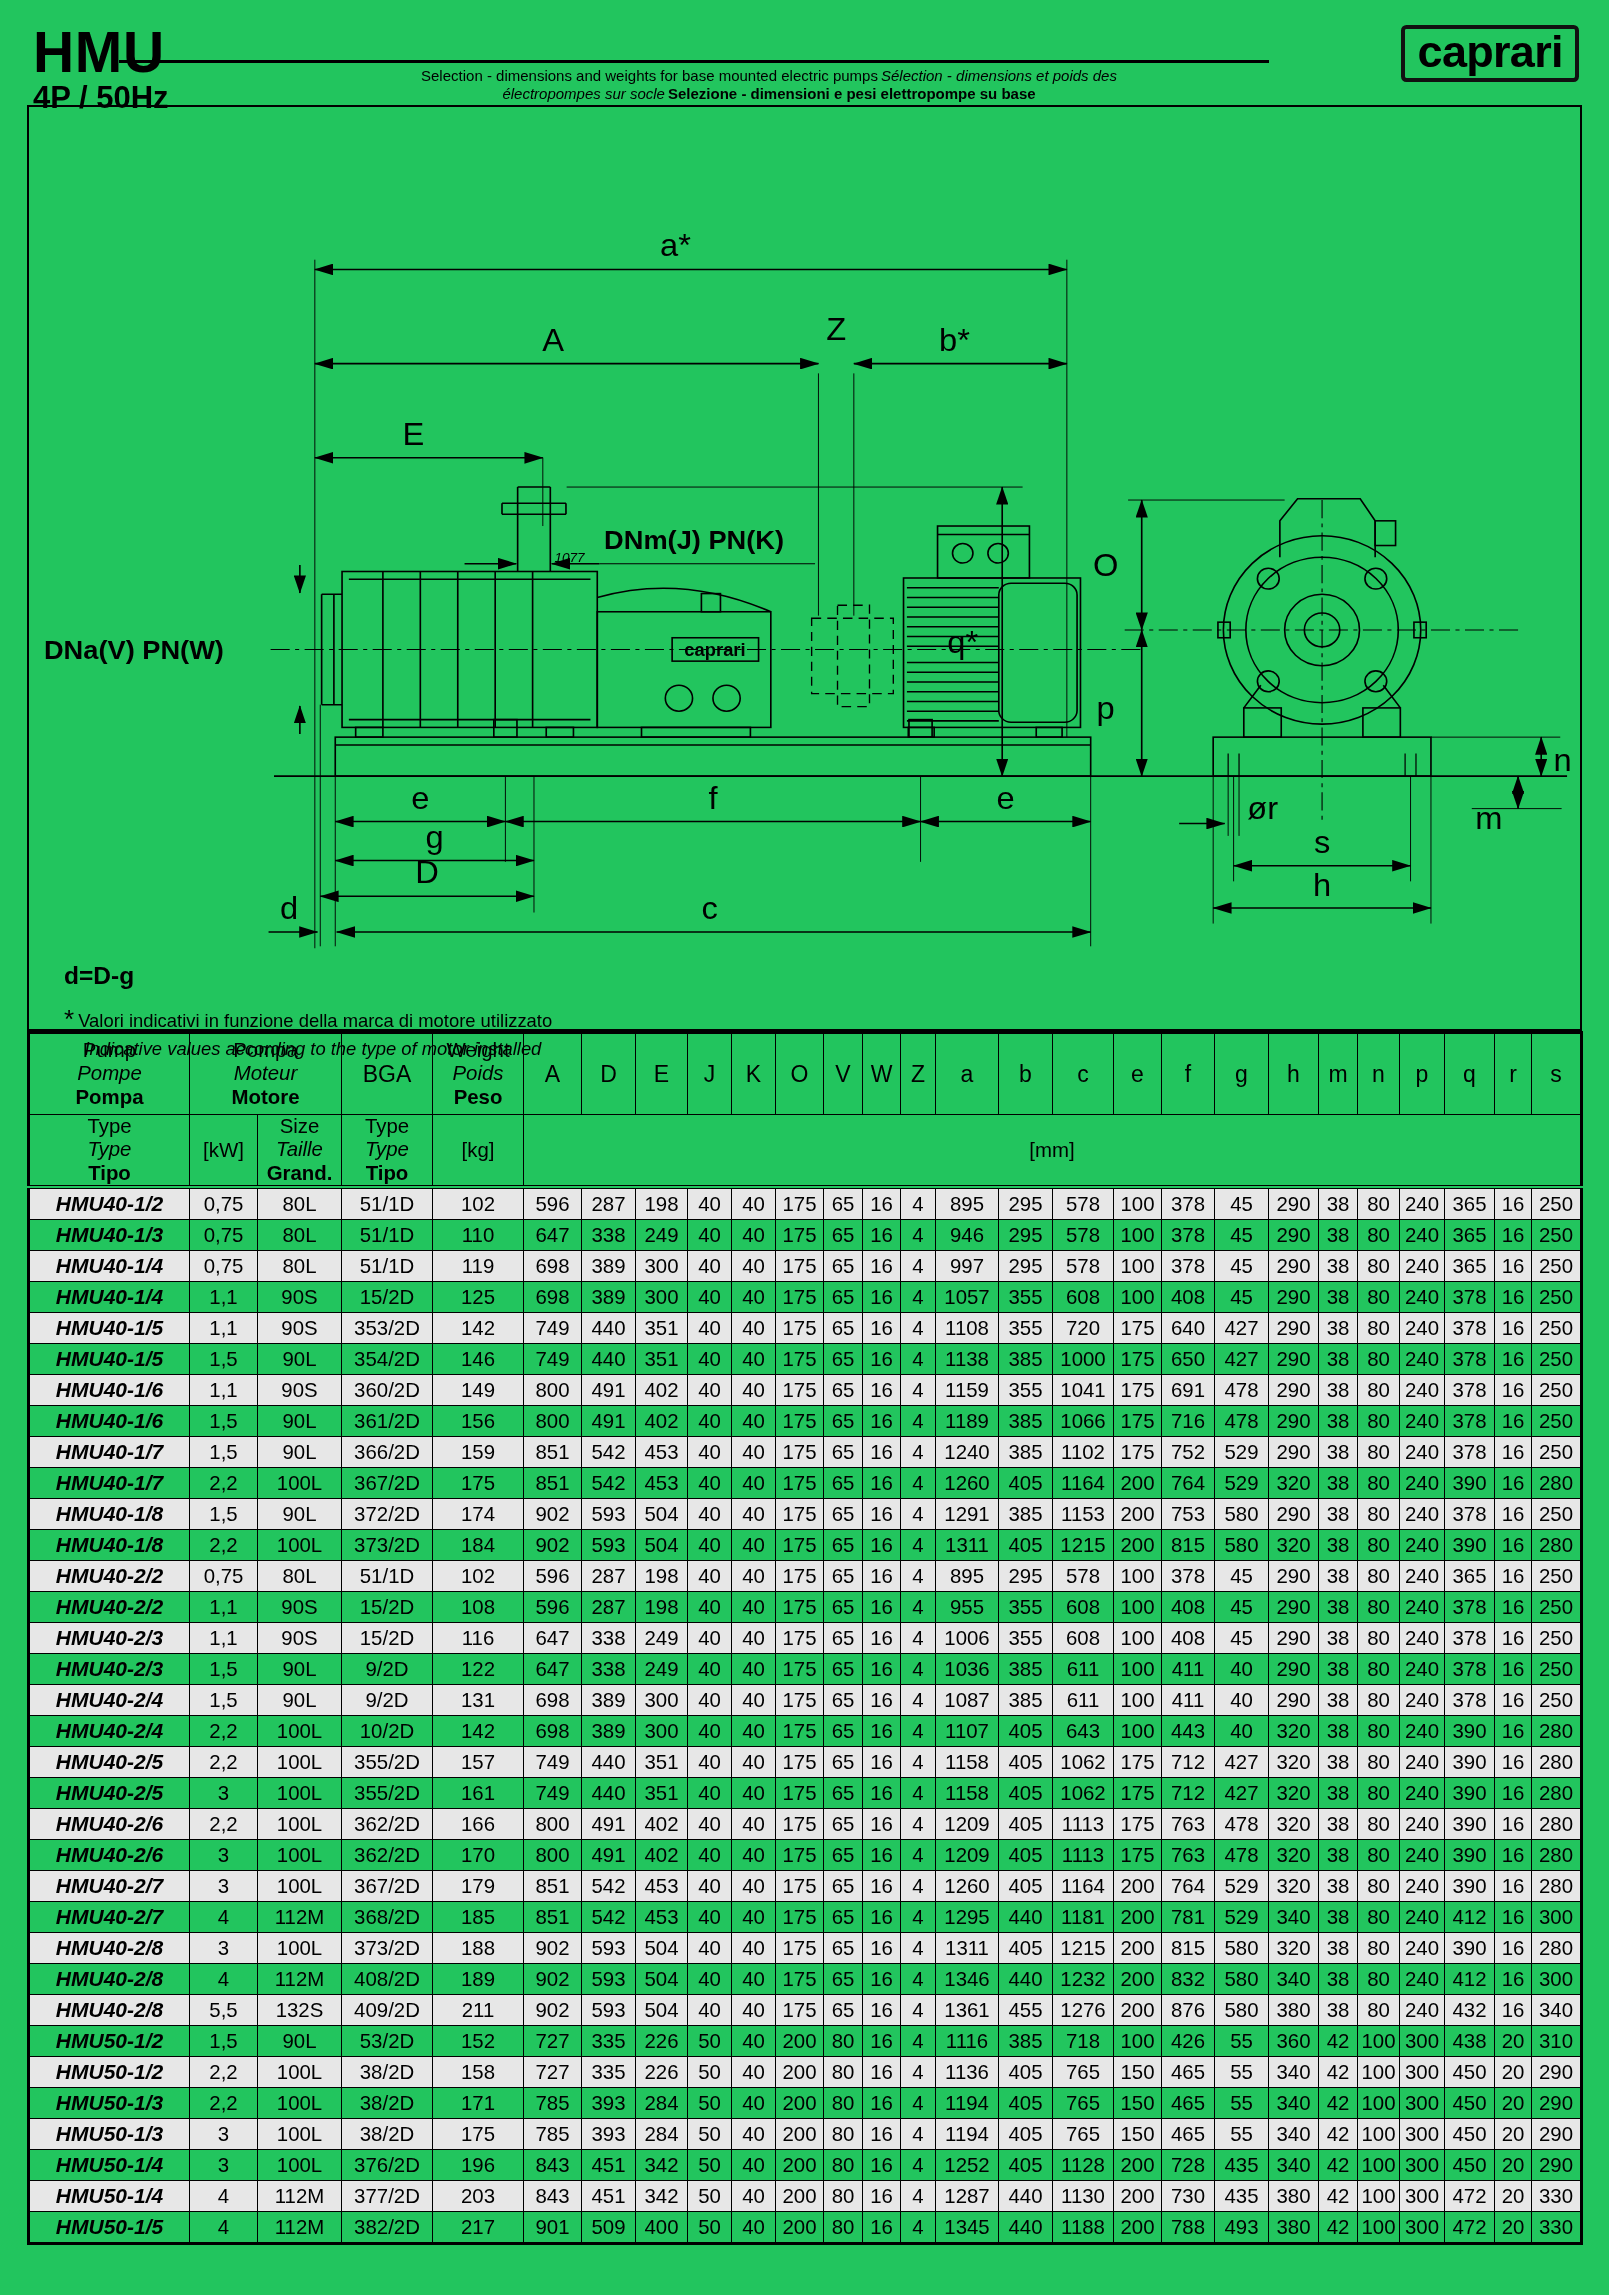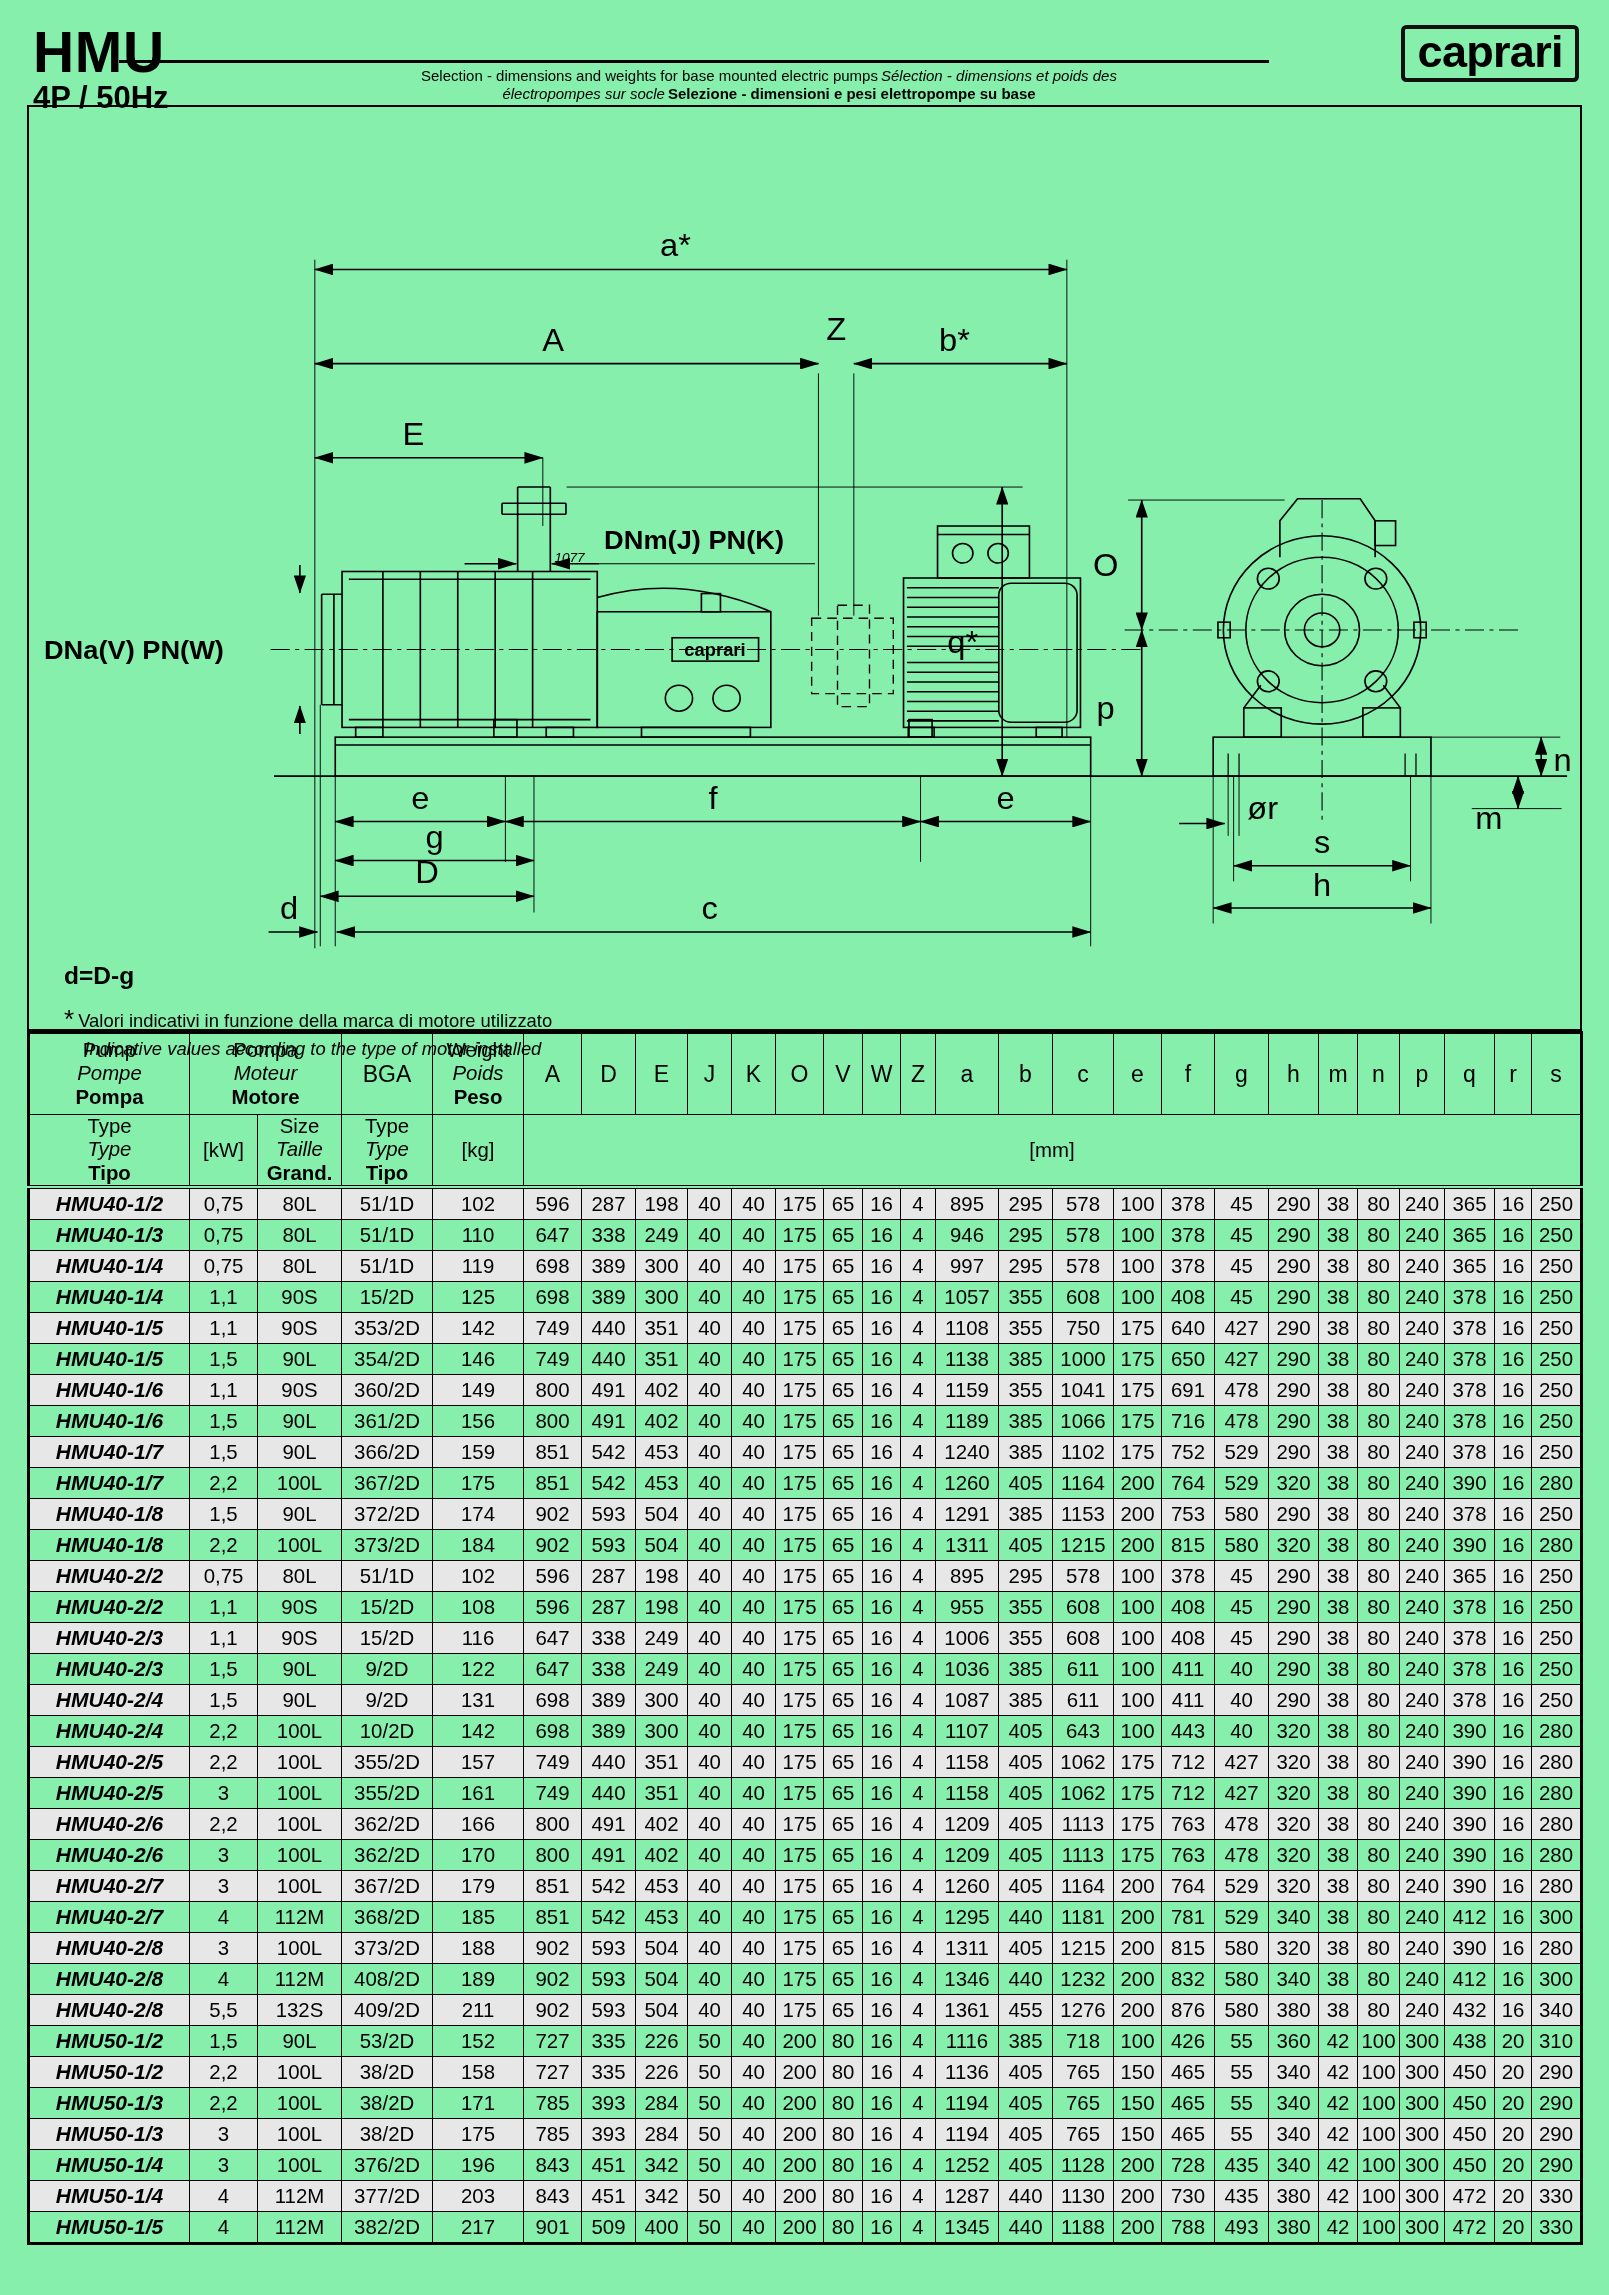--- a/index.html
+++ b/index.html
@@ -1,16 +1,16 @@
 <!DOCTYPE html>
 <html style="font-size:11px"><head>
 <meta charset="utf-8">
 <style>
   html,body{margin:0;padding:0;background:#888;}
-  .page{position:relative;width:1610px;height:2295px;background:#86efac;color:#000;
+  .page{position:relative;width:1610px;height:2295px;background:#22c55e;color:#000;
         font-family:"Liberation Sans","DejaVu Sans",sans-serif;overflow:hidden;}
   
   .brand{position:absolute;left:33px;top:19px;font-weight:bold;font-size:57px;letter-spacing:0.7px;}
   .brand-sub{position:absolute;left:33px;top:80px;font-weight:bold;font-size:31px;}
   .rule{position:absolute;left:119px;top:60px;width:1150px;border-top:3.4px solid #000;}
   .subtitles{position:absolute;left:381px;top:67px;width:776px;text-align:center;line-height:1.18;}
   .subtitles .s1{font-size:15px;}
   .subtitles .s2{font-size:15px;font-style:italic;}
   .subtitles .s3{font-size:15px;font-weight:bold;}
   .logo{position:absolute;right:31px;top:24.5px;border:4.1px solid #111;border-radius:5.4px;
@@ -442,21 +442,21 @@
             <td>440</td>
             <td>351</td>
             <td>40</td>
             <td>40</td>
             <td>175</td>
             <td>65</td>
             <td>16</td>
             <td>4</td>
             <td>1108</td>
             <td>355</td>
-            <td>750</td>
+            <td>720</td>
             <td>175</td>
             <td>640</td>
             <td>427</td>
             <td>290</td>
             <td>38</td>
             <td>80</td>
             <td>240</td>
             <td>378</td>
             <td>16</td>
             <td>250</td>

